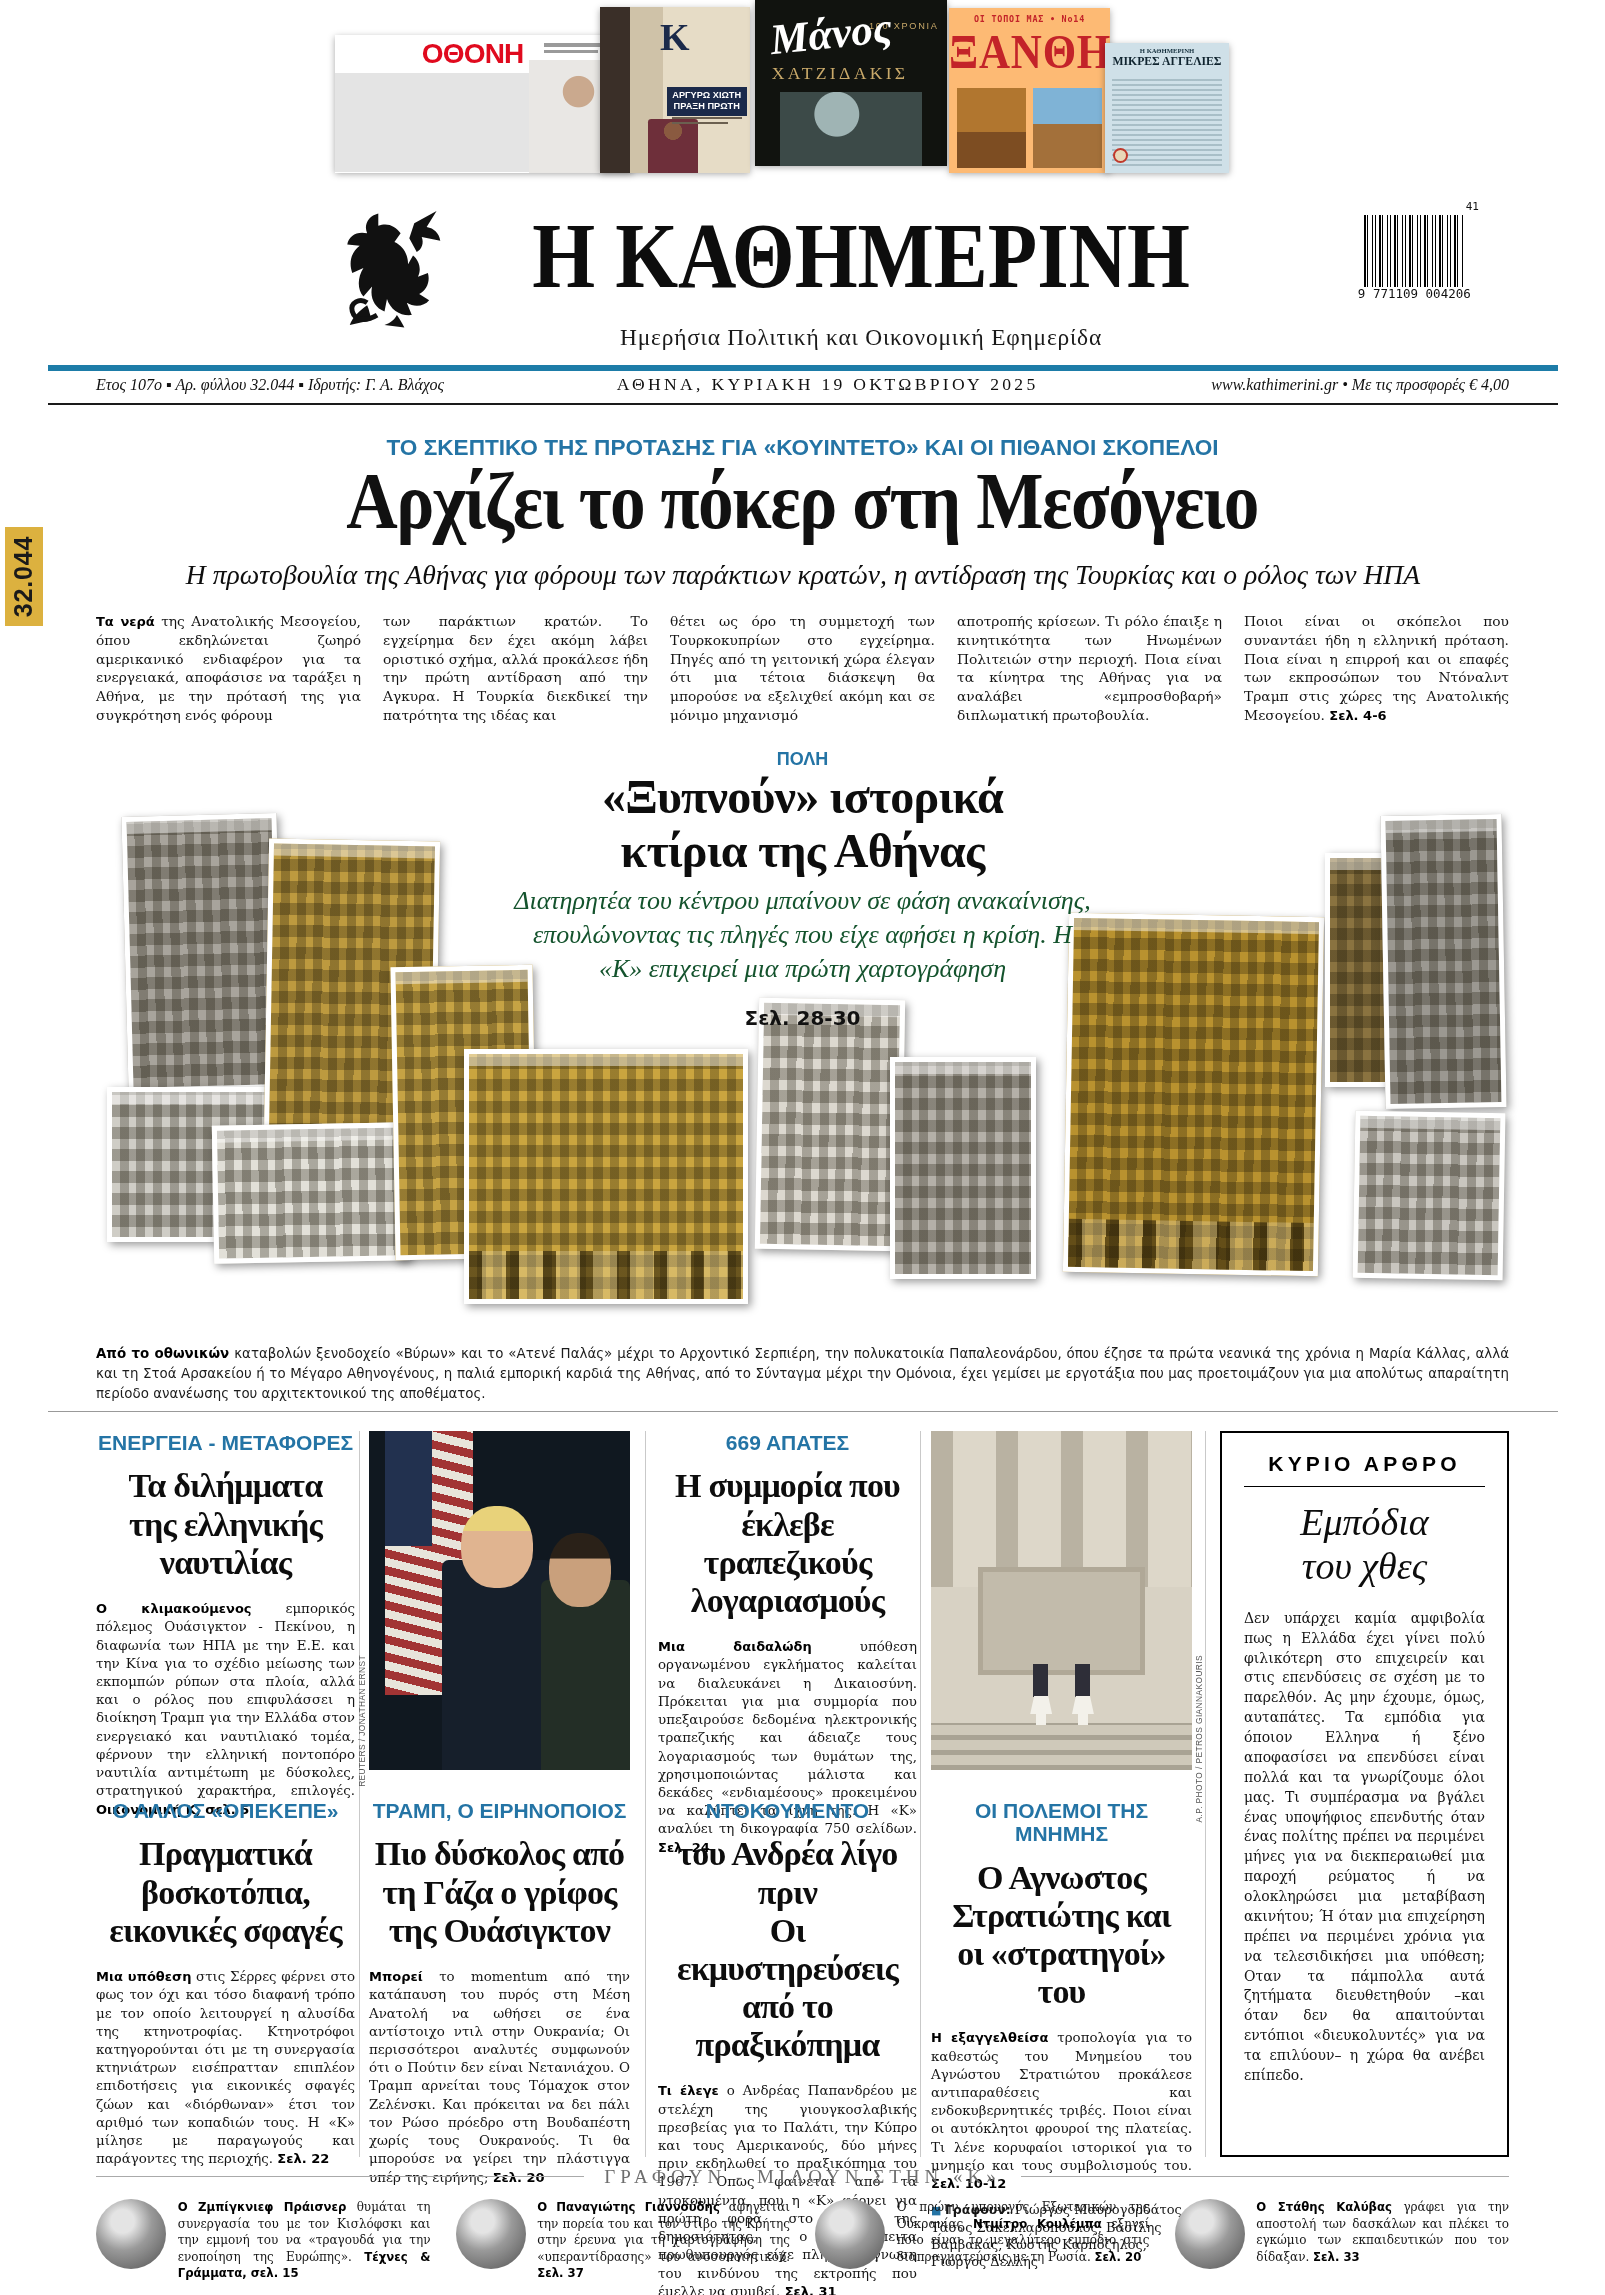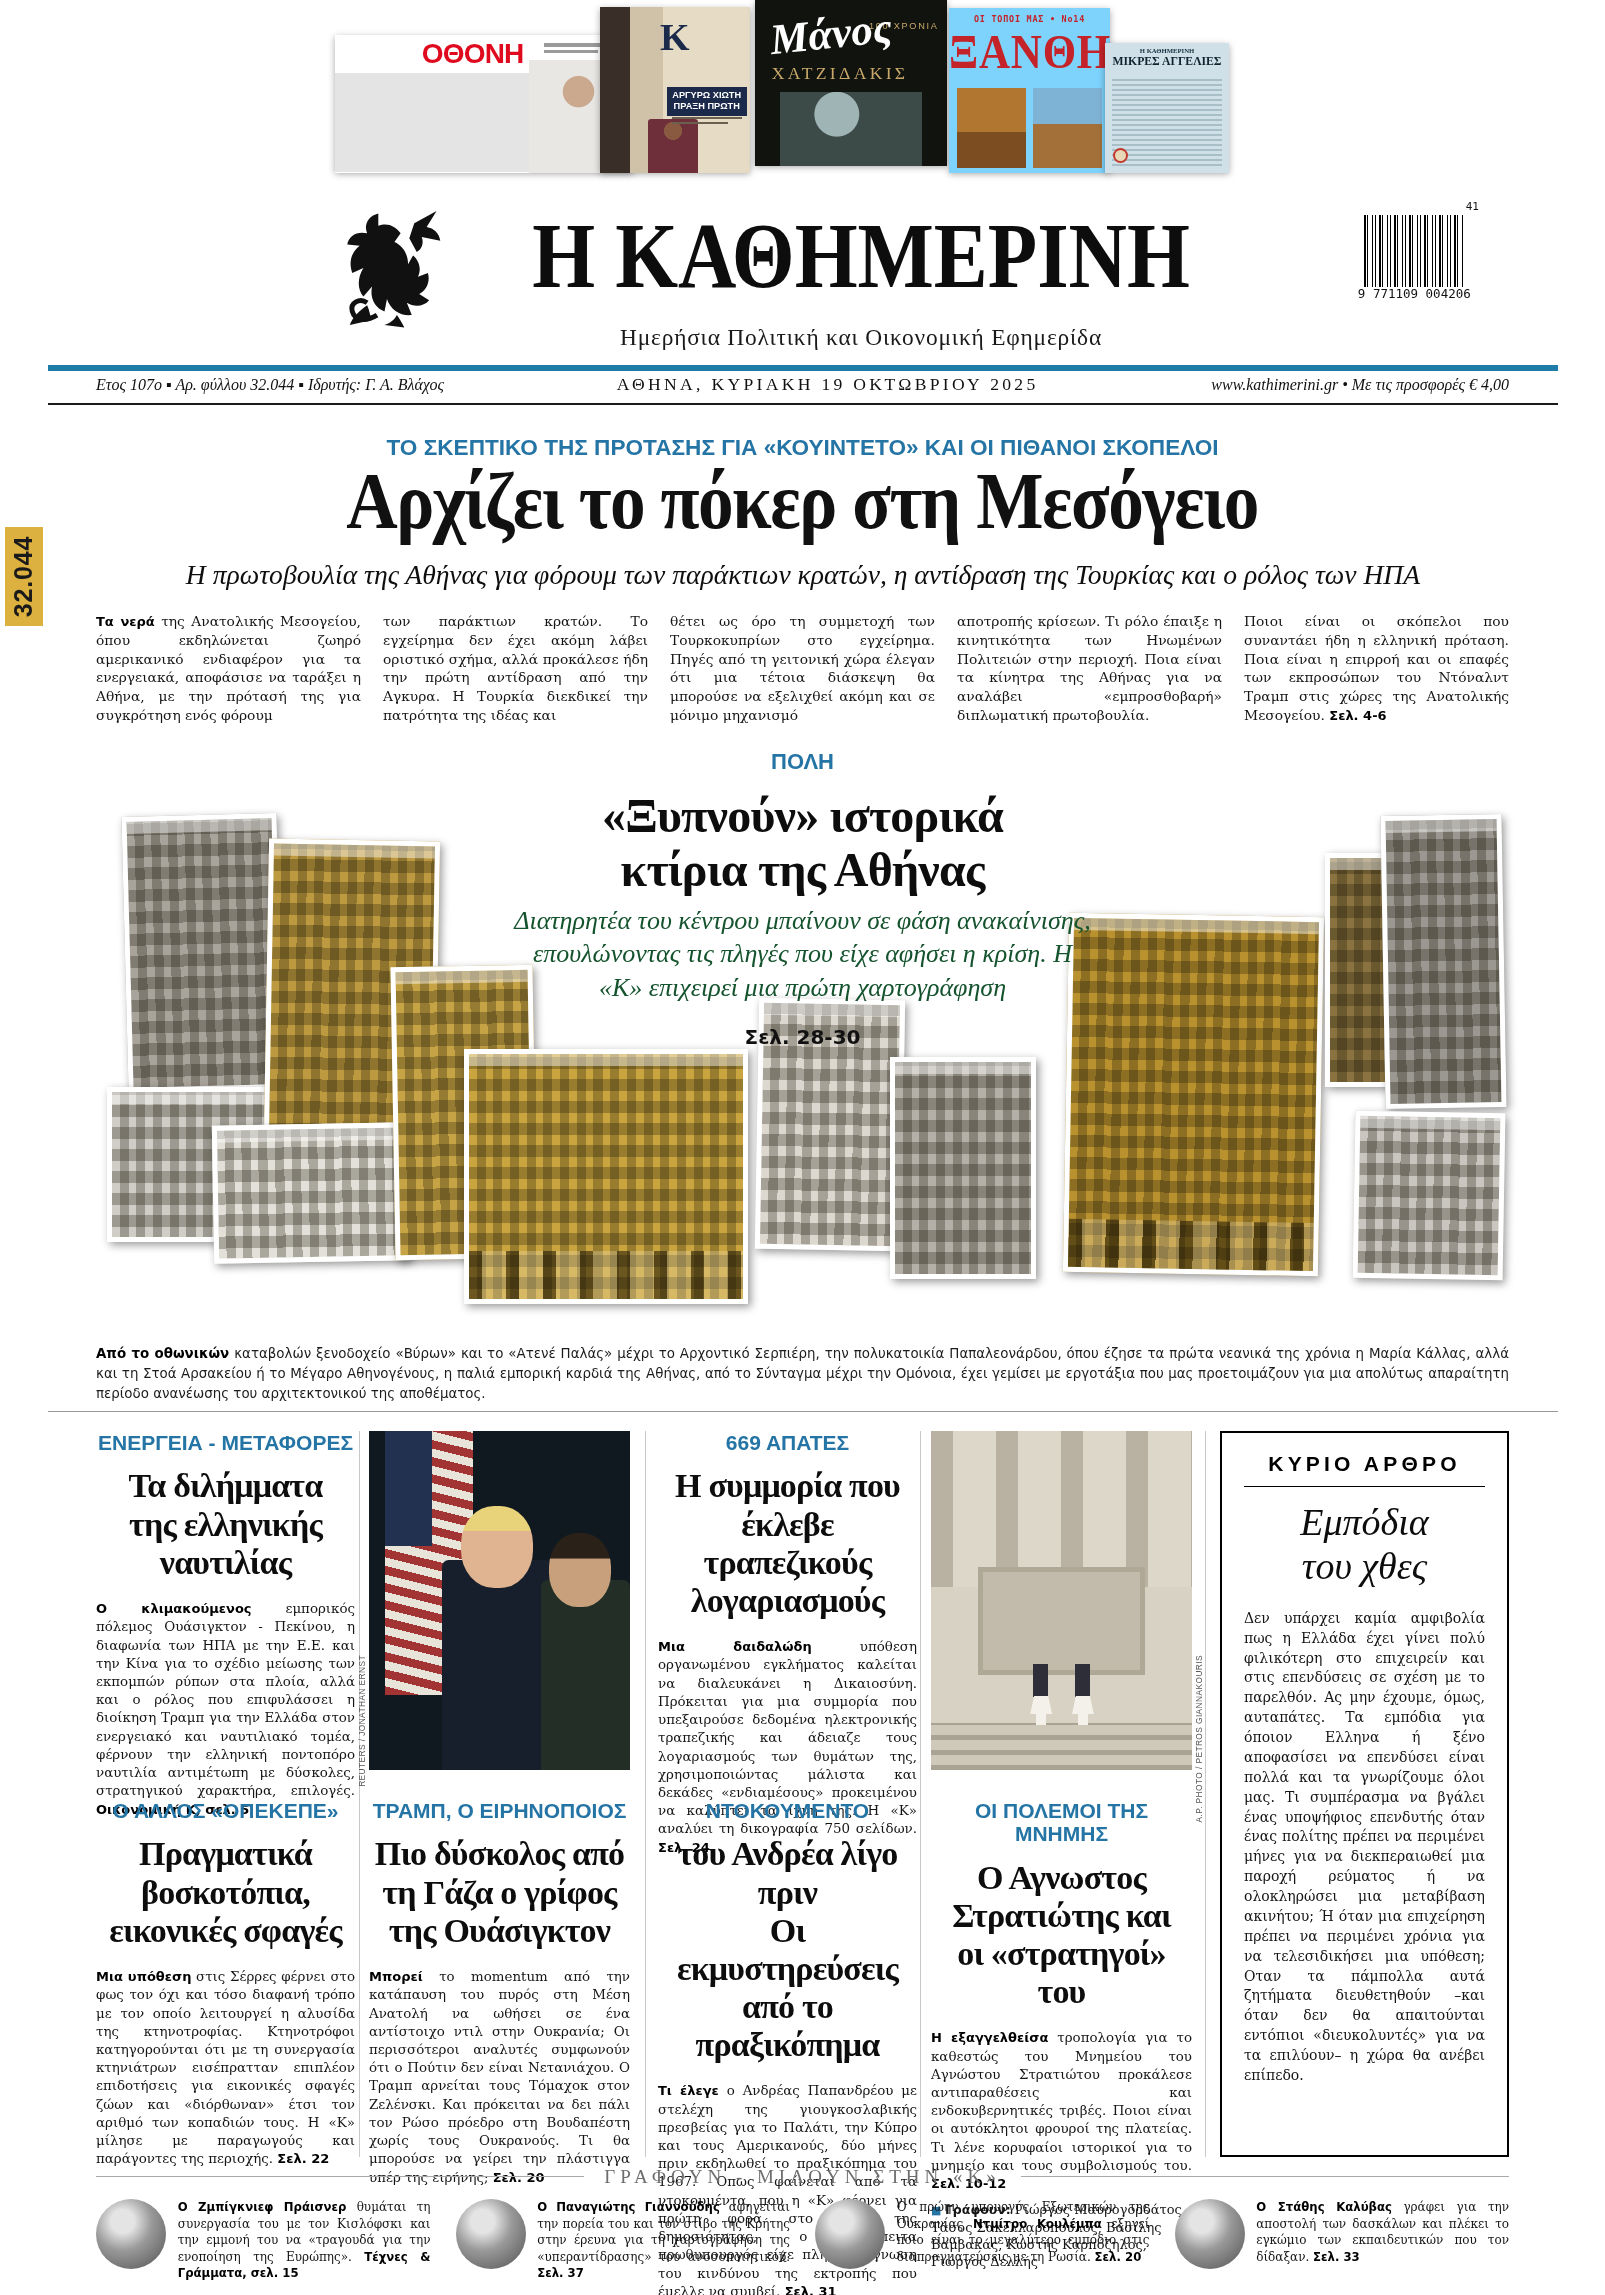--- a/index.html
+++ b/index.html
@@ -29,21 +29,21 @@
   .k-caplines{position:absolute;right:8.4px;top:110px;width:70px;}
   .k-caplines .ph-line{height:2.5px;background:#6b6050;margin-bottom:2.5px;}
   .k-person{position:absolute;left:48px;bottom:0;width:50px;height:54px;
      background:radial-gradient(circle at 50% 22%,#8a5a40 0 18%,#6e2f3a 19% 100%);border-radius:3.3px 3.3px 0 0;}
   .cov-hatz{left:422px;top:0;width:192px;height:166px;background:#11130f;}
   .hz-100{position:absolute;right:8.4px;top:22px;font:400 9.2px/1 "Liberation Sans",sans-serif;color:#c9a96a;letter-spacing:1.7px;}
   .hz-script{position:absolute;left:15px;top:11.7px;font:italic 700 43px/1 "Liberation Serif",serif;color:#fff;transform:rotate(-6deg);}
   .hz-title{position:absolute;left:16.7px;top:65px;font:400 17.6px/1 "Liberation Serif",serif;color:#c9a96a;letter-spacing:3.3px;}
   .hz-man{position:absolute;left:25px;bottom:0;width:142px;height:74px;
      background:radial-gradient(circle at 40% 30%,#9fb4b4 0 22%,#3c4a48 23% 100%);}
-  .cov-xanthi{left:616px;top:8.4px;width:161px;height:165px;background:#7dd3fc;}
+  .cov-xanthi{left:616px;top:8.4px;width:161px;height:165px;background:#fdba74;}
   .xa-kicker{position:absolute;left:0;right:0;top:6.7px;text-align:center;font:700 8.4px/1 "DejaVu Sans Mono",monospace;color:#c32329;letter-spacing:0.8px;}
   .xa-title{position:absolute;left:0;right:0;top:18.4px;text-align:center;font:800 43px/1 "Liberation Serif",serif;color:#c32329;letter-spacing:0.8px;transform:scaleY(1.15);transform-origin:top;}
   .xa-ph1{position:absolute;left:8.4px;bottom:5px;width:69px;height:80px;background:linear-gradient(180deg,#b1762f 0 55%,#7d4d22 55% 100%);}
   .xa-ph2{position:absolute;right:8.4px;bottom:5px;width:69px;height:80px;background:linear-gradient(180deg,#7fb3d6 0 45%,#a3703a 45% 100%);}
   .cov-agg{left:772px;top:43px;width:124px;height:130px;background:#cfe0e8;}
   .ag-mast{position:absolute;left:0;right:0;top:5px;text-align:center;font:700 6.7px/1 "Liberation Serif",serif;color:#15303e;}
   .ag-title{position:absolute;left:0;right:0;top:13.4px;text-align:center;font:700 11.7px/1 "Liberation Serif",serif;color:#10242f;}
   .ag-cols{position:absolute;left:6.7px;right:6.7px;top:33px;bottom:6.7px;
      background:repeating-linear-gradient(0deg,#9fb6bf 0 1.7px,transparent 1.7px 5px);opacity:.8;}
   .ag-stamp{position:absolute;left:8.4px;bottom:10px;width:15px;height:15px;border-radius:50%;border:2.5px solid #c0392b;background:#e9d8b8;z-index:2;}
@@ -74,21 +74,21 @@
   .lead-headline>span{display:inline-block;font:700 81px/1 "Liberation Serif",serif;transform:scaleX(.88);white-space:nowrap;letter-spacing:-1.7px;}
   .lead-deck{position:absolute;left:134px;top:558px;width:1338px;text-align:center;
      font:italic 400 27.6px/1.2 "Liberation Serif",serif;color:#0e0e0e;}
   .lead-cols{position:absolute;left:96px;top:612px;width:1413px;display:flex;gap:22px;}
   .lead-col{flex:1;font:400 13.8px/1.36 "DejaVu Serif",serif;text-align:justify;color:#151515;}
   .lead-in{font:700 13px "DejaVu Sans",sans-serif;color:#000;}
   .pref{font:700 13px "DejaVu Sans",sans-serif;color:#000;}
 
   
   .feature-text{position:absolute;left:468px;top:750px;width:669px;text-align:center;z-index:5;}
-  .feat-kicker{font-size:22px;margin-bottom:15px;}
+  .feat-kicker{font-size:18px;}
   .feat-h{font:700 48px/1.13 "Liberation Serif",serif;letter-spacing:-0.8px;color:#0d0d0d;}
   .feat-deck{margin:6px auto 0;width:577px;font:italic 400 26px/1.3 "Liberation Serif",serif;color:#14532d;}
   .feat-pref{margin-top:22px;font:700 20px/1 "DejaVu Sans",sans-serif;color:#111;}
 
   
   .bld{position:absolute;border:5px solid #fff;box-shadow:2.5px 3.3px 8.4px rgba(0,0,0,.4);}
   .win{background-image:
      repeating-linear-gradient(90deg,transparent 0 7.5px,rgba(25,20,5,.28) 7.5px 16.7px),
      repeating-linear-gradient(0deg,transparent 0 10px,rgba(25,20,5,.28) 10px 22px);}
   .cornice{position:absolute;left:0;right:0;top:0;height:11.7px;background:rgba(255,255,255,.45);}

